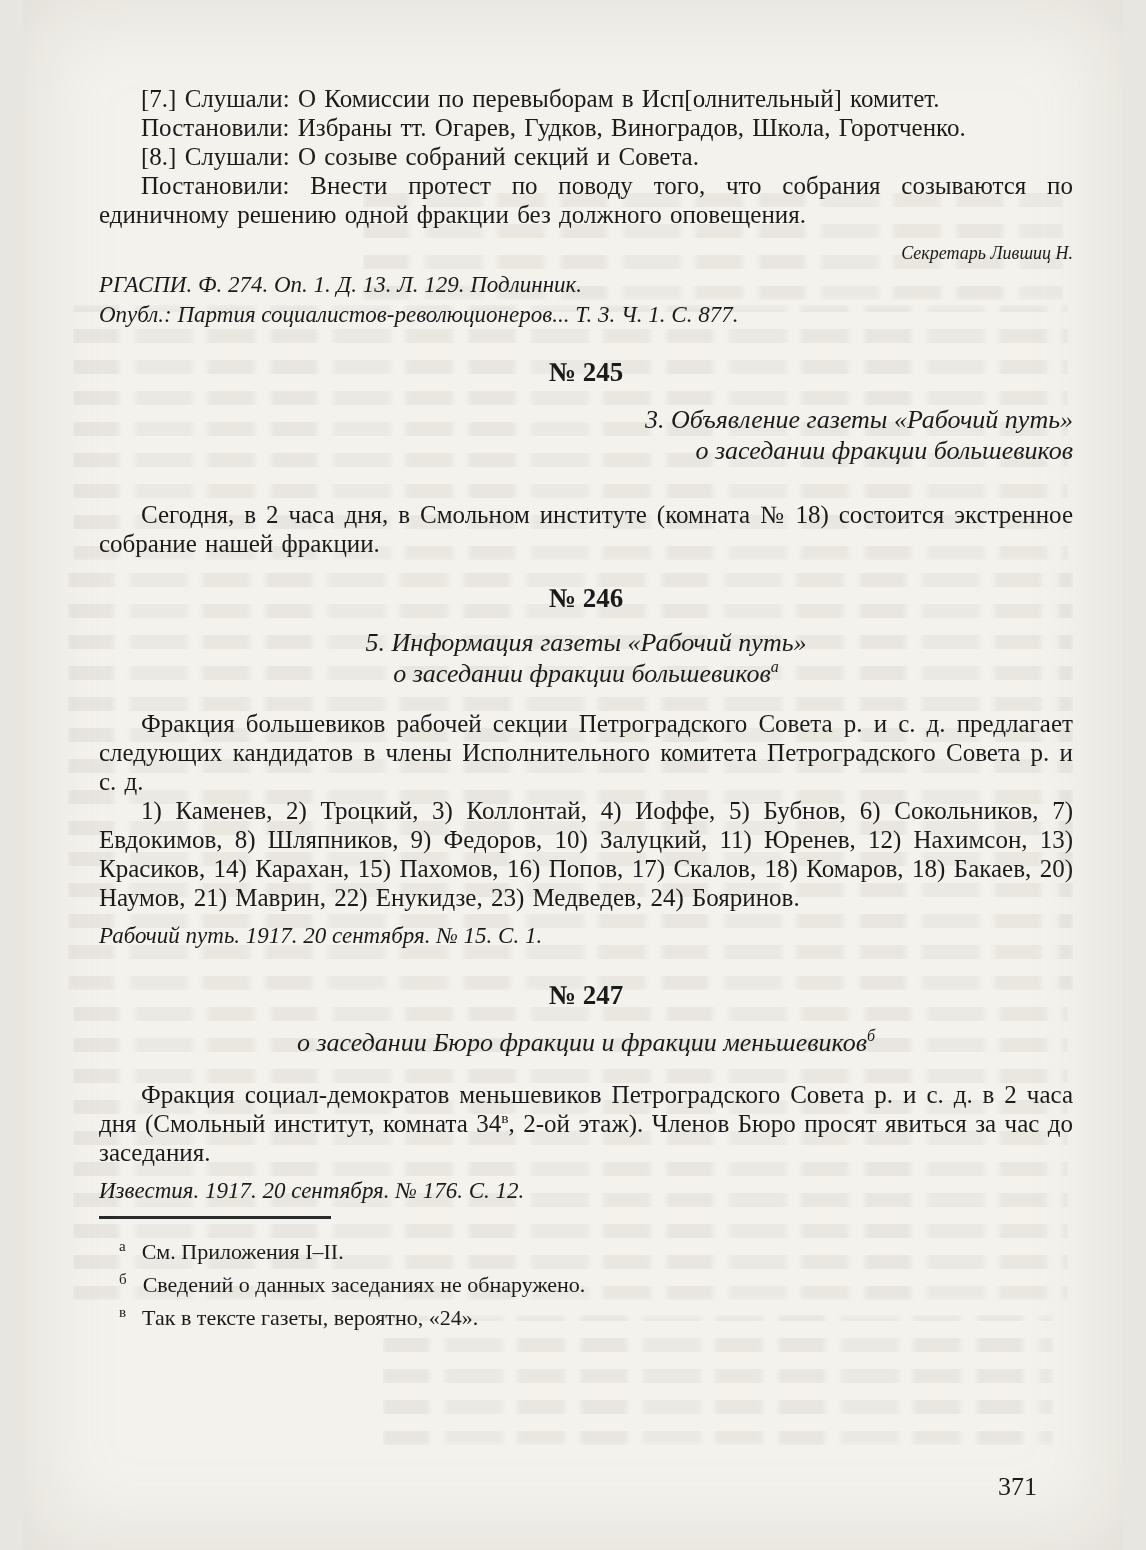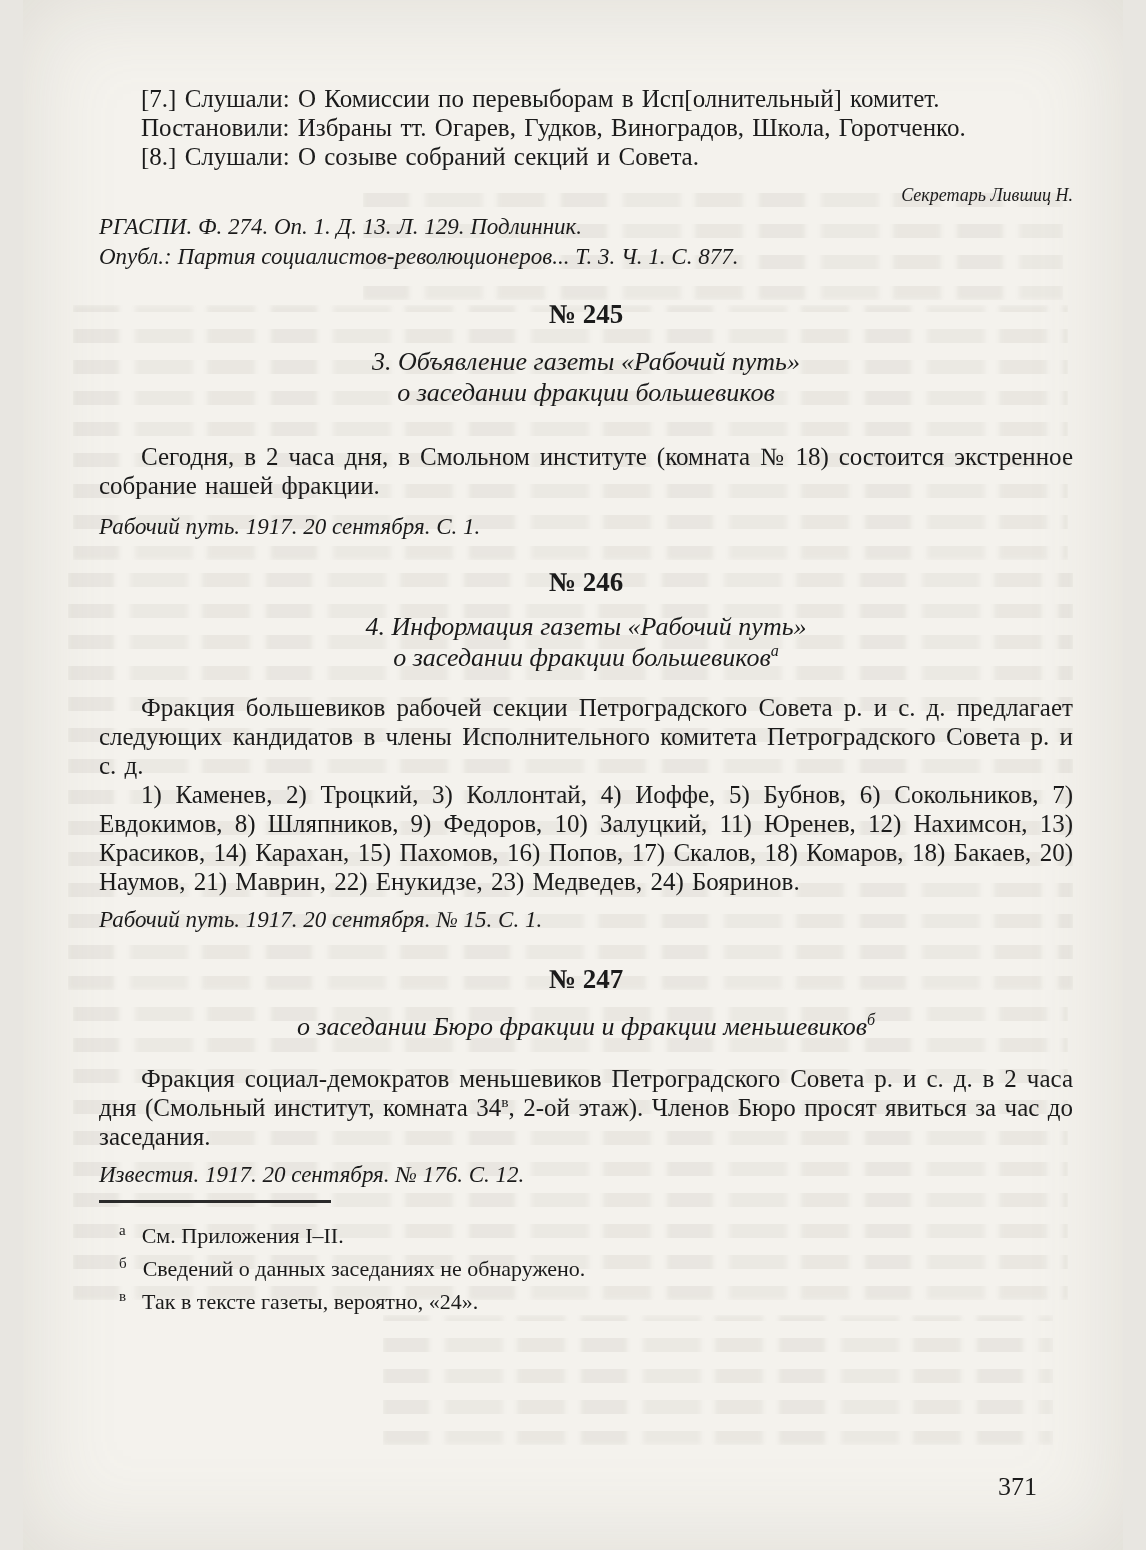--- a/index.html
+++ b/index.html
@@ -40,21 +40,21 @@
     margin-top: 10px;
     font-style: italic; font-size: 18px; line-height: 29px;
     text-align: right;
   }
   .refs { margin-top: 2px; font-style: italic; font-size: 23px; line-height: 30px; }
   .doc-number { text-align: center; font-weight: bold; font-size: 27px; line-height: 32px; }
   .num-245 { margin-top: 26px; text-align: center; }
   .num-246 { margin-top: 24px; }
   .num-247 { margin-top: 28px; }
   .doc-title { text-align: center; font-style: italic; font-size: 26px; line-height: 31px; }
-  .title-245 { margin-top: 16px; }
+  .title-245 { margin-top: 16px; text-align: right; }
   .title-246 { margin-top: 13px; }
   .title-247 { margin-top: 16px; }
   .body-245 { margin-top: 34px; }
   .body-246 { margin-top: 20px; }
   .body-247 { margin-top: 22px; }
   .source { margin-top: 12px; font-style: italic; font-size: 23px; line-height: 30px; }
   .source-246 { margin-top: 9px; }
   .source-247 { margin-top: 9px; }
   sup { font-size: 0.62em; line-height: 0; }
   .fn-rule { width: 232px; height: 3px; background: #2a2a2a; margin-top: 10px; border: 0; }
@@ -72,37 +72,37 @@
   <div class="ghost-band" style="top:305px; height:255px; left:50px; right:55px;"></div>
   <div class="ghost-band" style="top:565px; height:425px; left:45px; right:50px;"></div>
   <div class="ghost-band" style="top:1000px; height:300px; left:50px; right:55px;"></div>
   <div class="ghost-band" style="top:1315px; height:130px; left:360px; right:70px;"></div>
 
   <div class="content">
 
     <p class="body-p">[7.] Слушали: О Комиссии по перевыборам в Исп[олнительный] комитет.</p>
     <p class="body-p">Постановили: Избраны тт. Огарев, Гудков, Виноградов, Школа, Горотчен­ко.</p>
     <p class="body-p">[8.] Слушали: О созыве собраний секций и Совета.</p>
+    <p class="body-p">Постановили: Внести протест по поводу того, что собрания созываются по единичному решению одной фракции без должного оповещения.</p>
     <div class="signature">Секретарь Лившиц Н.</div>
     <div class="refs">
       <div>РГАСПИ. Ф. 274. Оп. 1. Д. 13. Л. 129. Подлинник.</div>
       <div>Опубл.: Партия социалистов-революционеров... Т. 3. Ч. 1. С. 877.</div>
     </div>
 
     <div class="doc-number num-245">№ 245</div>
     <div class="doc-title title-245">
       <div>3. Объявление газеты «Рабочий путь»</div>
       <div>о заседании фракции большевиков</div>
     </div>
     <p class="body-p body-245">Сегодня, в 2 часа дня, в Смольном институте (комната № 18) состоится экстренное собрание нашей фракции.</p>
-    <div class="source">Рабочий путь. 1917. 20 сентября. С. 1.</div>
 
     <div class="doc-number num-246">№ 246</div>
     <div class="doc-title title-246">
-      <div>4. Информация газеты «Рабочий путь»</div>
+      <div>5. Информация газеты «Рабочий путь»</div>
       <div><span>о заседании фракции большевиков</span><sup>а</sup></div>
     </div>
     <p class="body-p body-246">Фракция большевиков рабочей секции Петроградского Совета р. и с. д. предлагает следующих кандидатов в члены Исполнительного комитета Петро­градского Совета р. и с. д.</p>
     <p class="body-p">1) Каменев, 2) Троцкий, 3) Коллонтай, 4) Иоффе, 5) Бубнов, 6) Соколь­ников, 7) Евдокимов, 8) Шляпников, 9) Федоров, 10) Залуцкий, 11) Юре­нев, 12) Нахимсон, 13) Красиков, 14) Карахан, 15) Пахомов, 16) Попов, 17) Скалов, 18) Комаров, 18) Бакаев, 20) Наумов, 21) Маврин, 22) Енукид­зе, 23) Медведев, 24) Бояринов.</p>
     <div class="source source-246">Рабочий путь. 1917. 20 сентября. № 15. С. 1.</div>
 
     <div class="doc-number num-247">№ 247</div>
     <div class="doc-title title-247">
       <div><span>о заседании Бюро фракции и фракции меньшевиков</span><sup>б</sup></div>
     </div>

